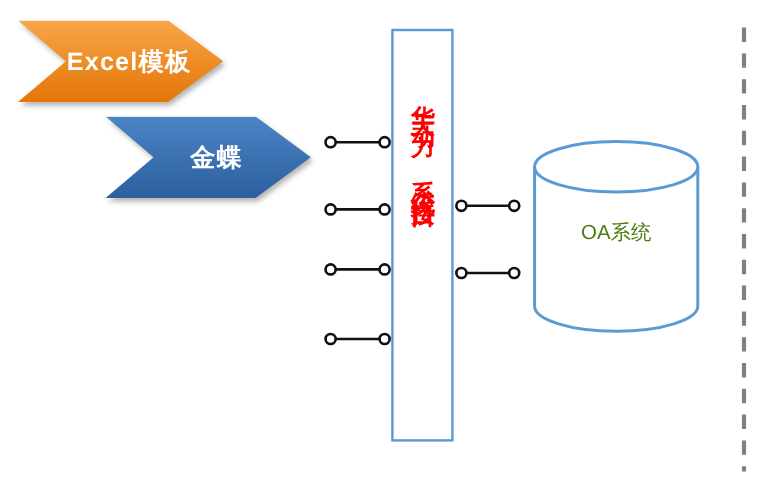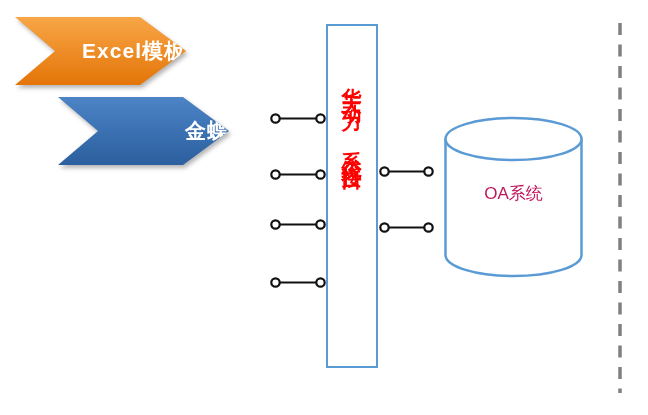--- a/index.html
+++ b/index.html
@@ -6,21 +6,21 @@
   .canvas{
     position:relative;width:648px;height:415px;background:#fff;overflow:hidden;
     font-family:"Liberation Sans","DejaVu Sans",sans-serif;
   }
   
   .arrow-wrap{position:absolute;width:171px;height:68px;
     filter:drop-shadow(2px 3px 2px rgba(90,90,90,.45));}
   .arrow{
     width:100%;height:100%;
     clip-path:polygon(0 0,125px 0,100% 50%,125px 100%,0 100%,40px 50%);
-    display:flex;align-items:center;justify-content:flex-end;
+    display:flex;align-items:center;justify-content:center;
   }
   .arrow-label{color:#fff;font-weight:bold;font-size:21px;letter-spacing:1px;
     padding-left:14px;}
   
   .iface{
     position:absolute;left:326px;top:24px;width:52px;height:344px;
     background:#fff;border:2.5px solid #5B9BD5;box-sizing:border-box;
     display:flex;justify-content:center;
   }
   .iface-text{
@@ -41,36 +41,36 @@
 </head>
 <body>
 
 <div class="canvas">
 
   <div class="arrow-wrap" style="left:15px;top:17px">
     <div class="arrow" style="background: linear-gradient(rgb(248, 166, 71), rgb(228, 117, 8));">
       <span class="arrow-label" style="color: rgb(255, 255, 255);">Excel模板</span>
     </div>
   </div>
-  <div class="arrow-wrap" style="left:58px;top:97px">
+  <div class="arrow-wrap" style="left:88px;top:97px">
     <div class="arrow" style="background: linear-gradient(rgb(76, 132, 198), rgb(43, 95, 158));">
       <span class="arrow-label" style="color: rgb(255, 255, 255);">金蝶</span>
     </div>
   </div>
 
   <div class="iface" style="border-color: rgb(91, 155, 213);">
     <div class="iface-text" style="color: rgb(255, 0, 0);">华天动力 系统接口</div>
   </div>
 
   <div class="db">
     <svg width="141" height="162" viewBox="0 0 141 162">
       <path class="db-stroke" d="M2.5,23 L2.5,139 A68,21 0 0 0 138.5,139 L138.5,23" fill="#ffffff" stroke="#5B9BD5" stroke-width="2.5"></path>
       <ellipse class="db-stroke" cx="70.5" cy="23" rx="68" ry="21" fill="#ffffff" stroke="#5B9BD5" stroke-width="2.5"></ellipse>
     </svg>
-    <div class="db-text" style="color: #be185d;">
+    <div class="db-text" style="color: #4d7c0f;">
       <div>OA系统</div>
     </div>
   </div>
 
   <svg class="overlay" width="648" height="415">
     <g class="conn" stroke="#111111" stroke-width="2.2" fill="#ffffff">
 
       <line x1="274" y1="118.5" x2="322" y2="118.5" stroke="#111111"></line>
       <circle cx="275.5" cy="118.5" r="4.2" stroke="#111111"></circle>
         <circle cx="320.5" cy="118.5" r="4.2" stroke="#111111"></circle>

